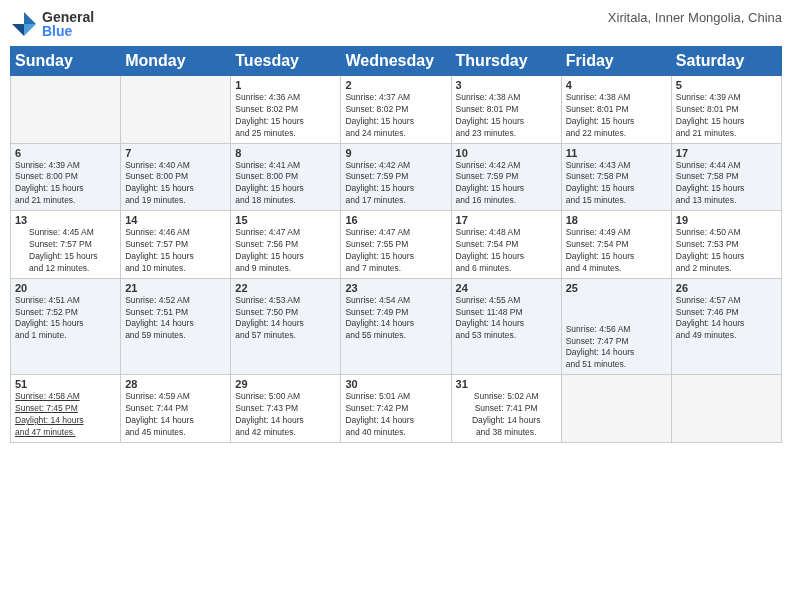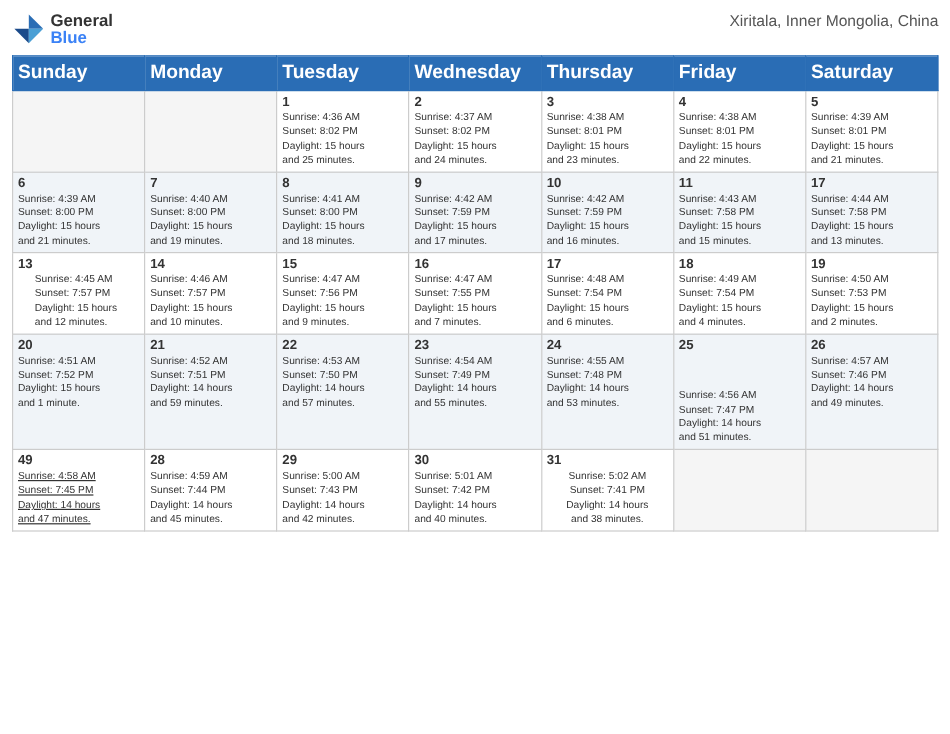--- a/index.html
+++ b/index.html
@@ -306,42 +306,42 @@
           <td>
             <span class="day-num">23</span>
             <div class="day-info" style="white-space: pre-line;">Sunrise: 4:54 AM
 Sunset: 7:49 PM
 Daylight: 14 hours
 and 55 minutes.</div>
           </td>
           <td>
             <span class="day-num">24</span>
             <div class="day-info" style="white-space: pre-line;">Sunrise: 4:55 AM
-Sunset: 7:48 PM
+Sunset: 11:48 PM
 Daylight: 14 hours
 and 53 minutes.</div>
           </td>
           <td>
             <span class="day-num">25</span>
             <div class="day-info" style="white-space: pre-line; margin-top: 30px;">Sunrise: 4:56 AM
 Sunset: 7:47 PM
 Daylight: 14 hours
 and 51 minutes.</div>
           </td>
           <td>
             <span class="day-num">26</span>
             <div class="day-info" style="white-space: pre-line;">Sunrise: 4:57 AM
 Sunset: 7:46 PM
 Daylight: 14 hours
 and 49 minutes.</div>
           </td>
         </tr>
         <tr class="">
           <td>
-            <span class="day-num">49</span>
+            <span class="day-num">51</span>
             <div class="day-info" style="white-space: pre-line; text-decoration: underline;">Sunrise: 4:58 AM
 Sunset: 7:45 PM
 Daylight: 14 hours
 and 47 minutes.</div>
           </td>
           <td>
             <span class="day-num">28</span>
             <div class="day-info" style="white-space: pre-line;">Sunrise: 4:59 AM
 Sunset: 7:44 PM
 Daylight: 14 hours

